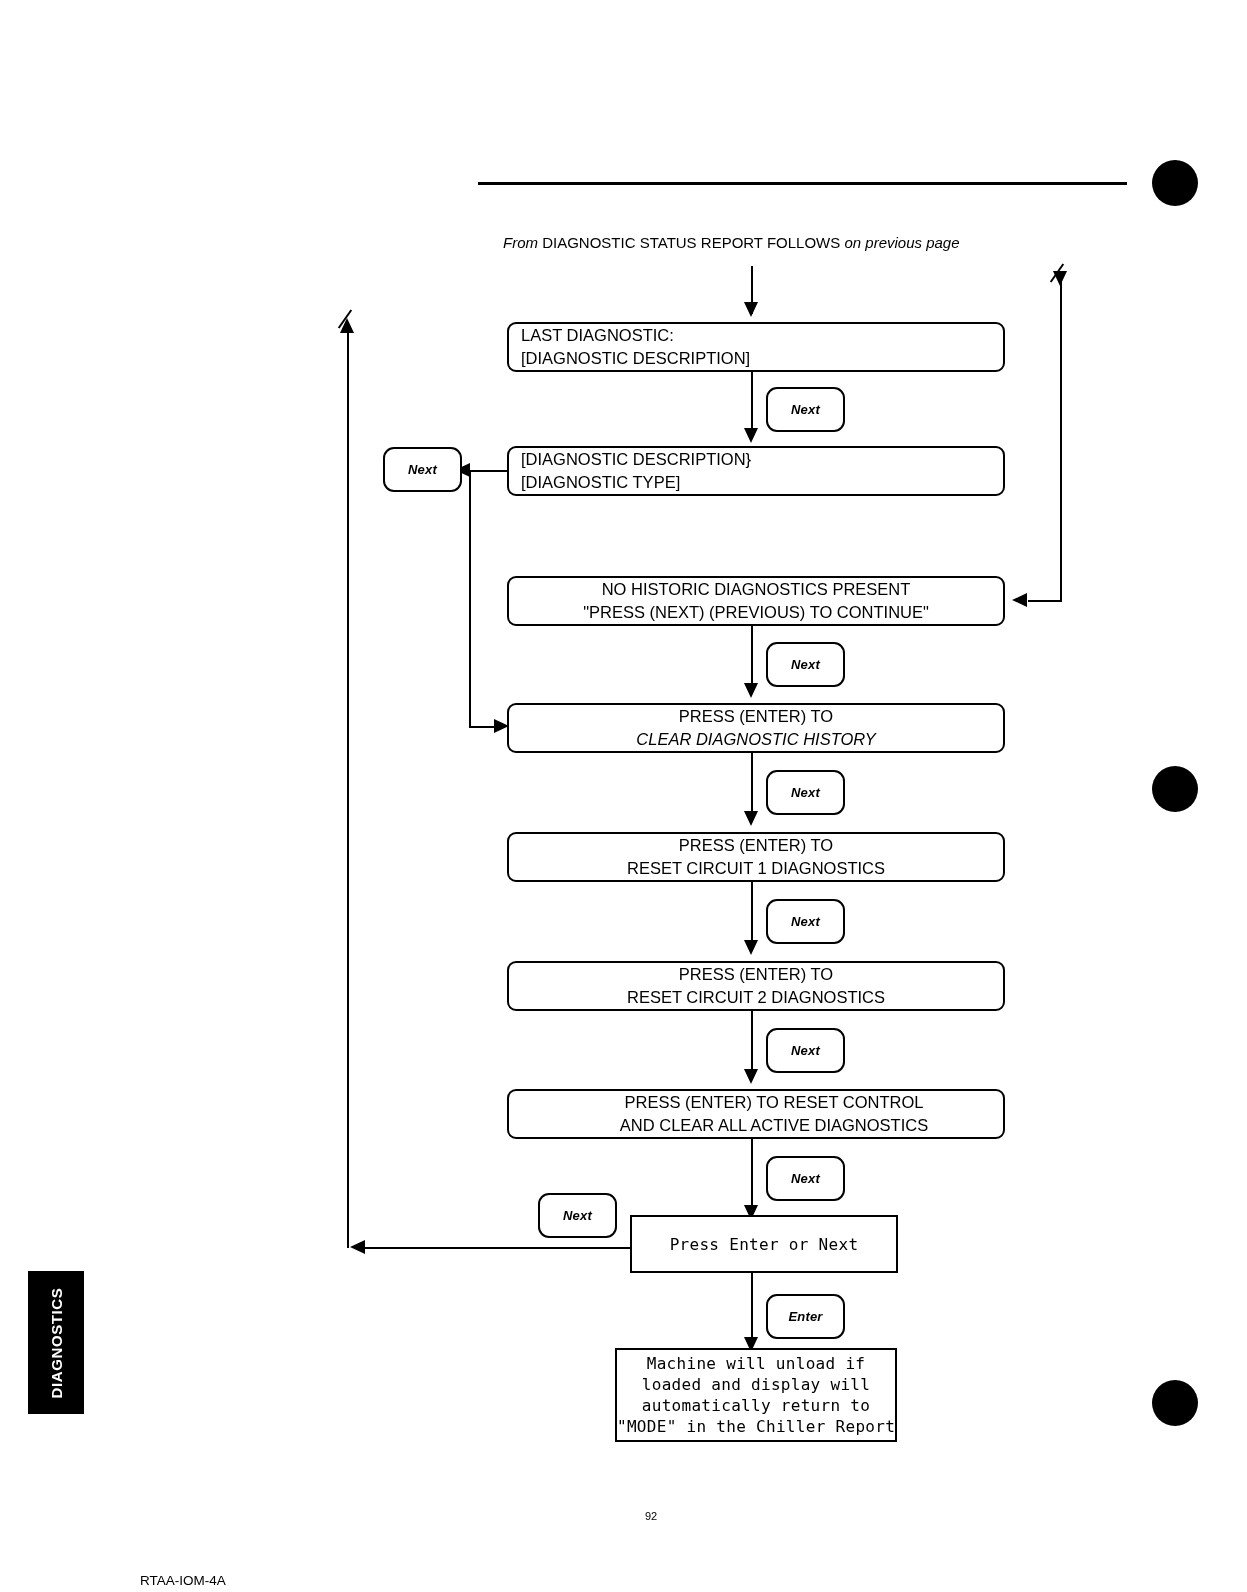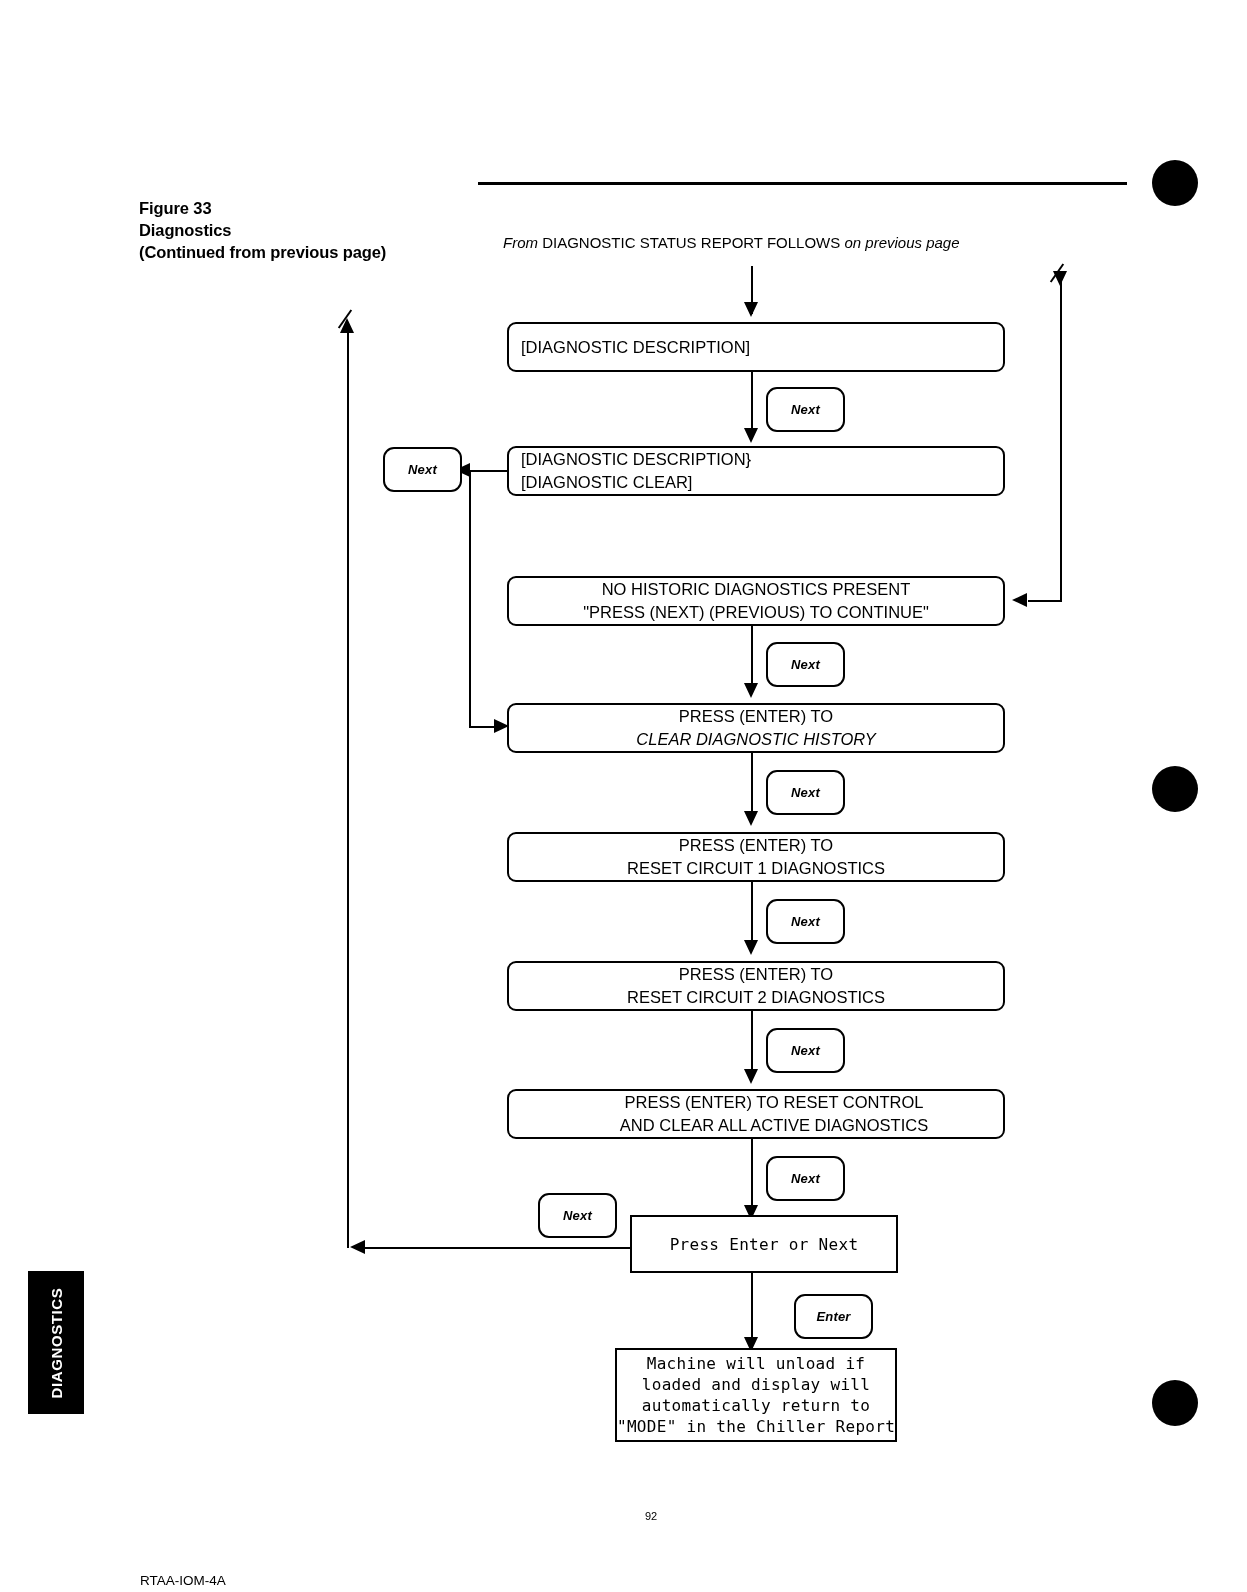--- a/index.html
+++ b/index.html
@@ -199,25 +199,20 @@
 <body>
 
 <div class="page">
 
   <div class="punch-dot" style="left:1152px; top:160px; width:46px; height:46px;"></div>
   <div class="punch-dot" style="left:1152px; top:766px; width:46px; height:46px;"></div>
   <div class="punch-dot" style="left:1152px; top:1380px; width:46px; height:46px;"></div>
 
   <div class="top-rule"></div>
 
-  <div class="fig-caption">
-    <div>Figure 33</div>
-    <div>Diagnostics</div>
-    <div>(Continued from previous page)</div>
-  </div>
 
   <div class="source-note">
     <span class="ital">From </span><span>DIAGNOSTIC STATUS REPORT FOLLOWS</span><span class="ital"> on previous page</span>
   </div>
 
   <div class="vline" style="left:751px; top:266px; height:48px;"></div>
   <div class="arrow-down" style="left:744px; top:302px;"></div>
 
   <div class="vline" style="left:751px; top:371px; height:68px;"></div>
   <div class="arrow-down" style="left:744px; top:428px;"></div>
@@ -254,26 +249,27 @@
   <div class="arrow-down" style="left:744px; top:1337px;"></div>
 
   <div class="hline" style="left:355px; top:1247px; width:275px;"></div>
   <div class="arrow-left" style="left:350px; top:1240px;"></div>
 
   <div class="vline" style="left:347px; top:330px; height:918px;"></div>
   <div class="arrow-up" style="left:340px; top:318px;"></div>
   <div class="break-tick" style="left:334px; top:318px;"></div>
 
   <div class="fbox left" style="left:507px; top:322px; width:498px; height:50px;">
+    <div class="line">LAST DIAGNOSTIC:</div>
     <div class="line">[DIAGNOSTIC DESCRIPTION]</div>
   </div>
 
   <div class="fbox left" style="left:507px; top:446px; width:498px; height:50px;">
     <div class="line">[DIAGNOSTIC DESCRIPTION}</div>
-    <div class="line">[DIAGNOSTIC CLEAR]</div>
+    <div class="line">[DIAGNOSTIC TYPE]</div>
   </div>
 
   <div class="fbox center" style="left:507px; top:576px; width:498px; height:50px;">
     <div class="line">NO HISTORIC DIAGNOSTICS PRESENT</div>
     <div class="line">"PRESS (NEXT) (PREVIOUS) TO CONTINUE"</div>
   </div>
 
   <div class="fbox center" style="left:507px; top:703px; width:498px; height:50px;">
     <div class="line">PRESS (ENTER) TO</div>
     <div class="line ital-line">CLEAR DIAGNOSTIC HISTORY</div>
@@ -314,21 +310,21 @@
   <div class="keybox" style="left:766px; top:770px; width:79px; height:45px;">Next</div>
 
   <div class="keybox" style="left:766px; top:899px; width:79px; height:45px;">Next</div>
 
   <div class="keybox" style="left:766px; top:1028px; width:79px; height:45px;">Next</div>
 
   <div class="keybox" style="left:766px; top:1156px; width:79px; height:45px;">Next</div>
 
   <div class="keybox" style="left:538px; top:1193px; width:79px; height:45px;">Next</div>
 
-  <div class="keybox" style="left:766px; top:1294px; width:79px; height:45px;margin-left:28px;">Enter</div>
+  <div class="keybox" style="left:766px; top:1294px; width:79px; height:45px;">Enter</div>
 
   <div class="side-tab">
     <span class="tab-label">DIAGNOSTICS</span>
   </div>
 
   <div class="footer-left">RTAA-IOM-4A</div>
   <div class="footer-page">92</div>
 
 </div>
 

